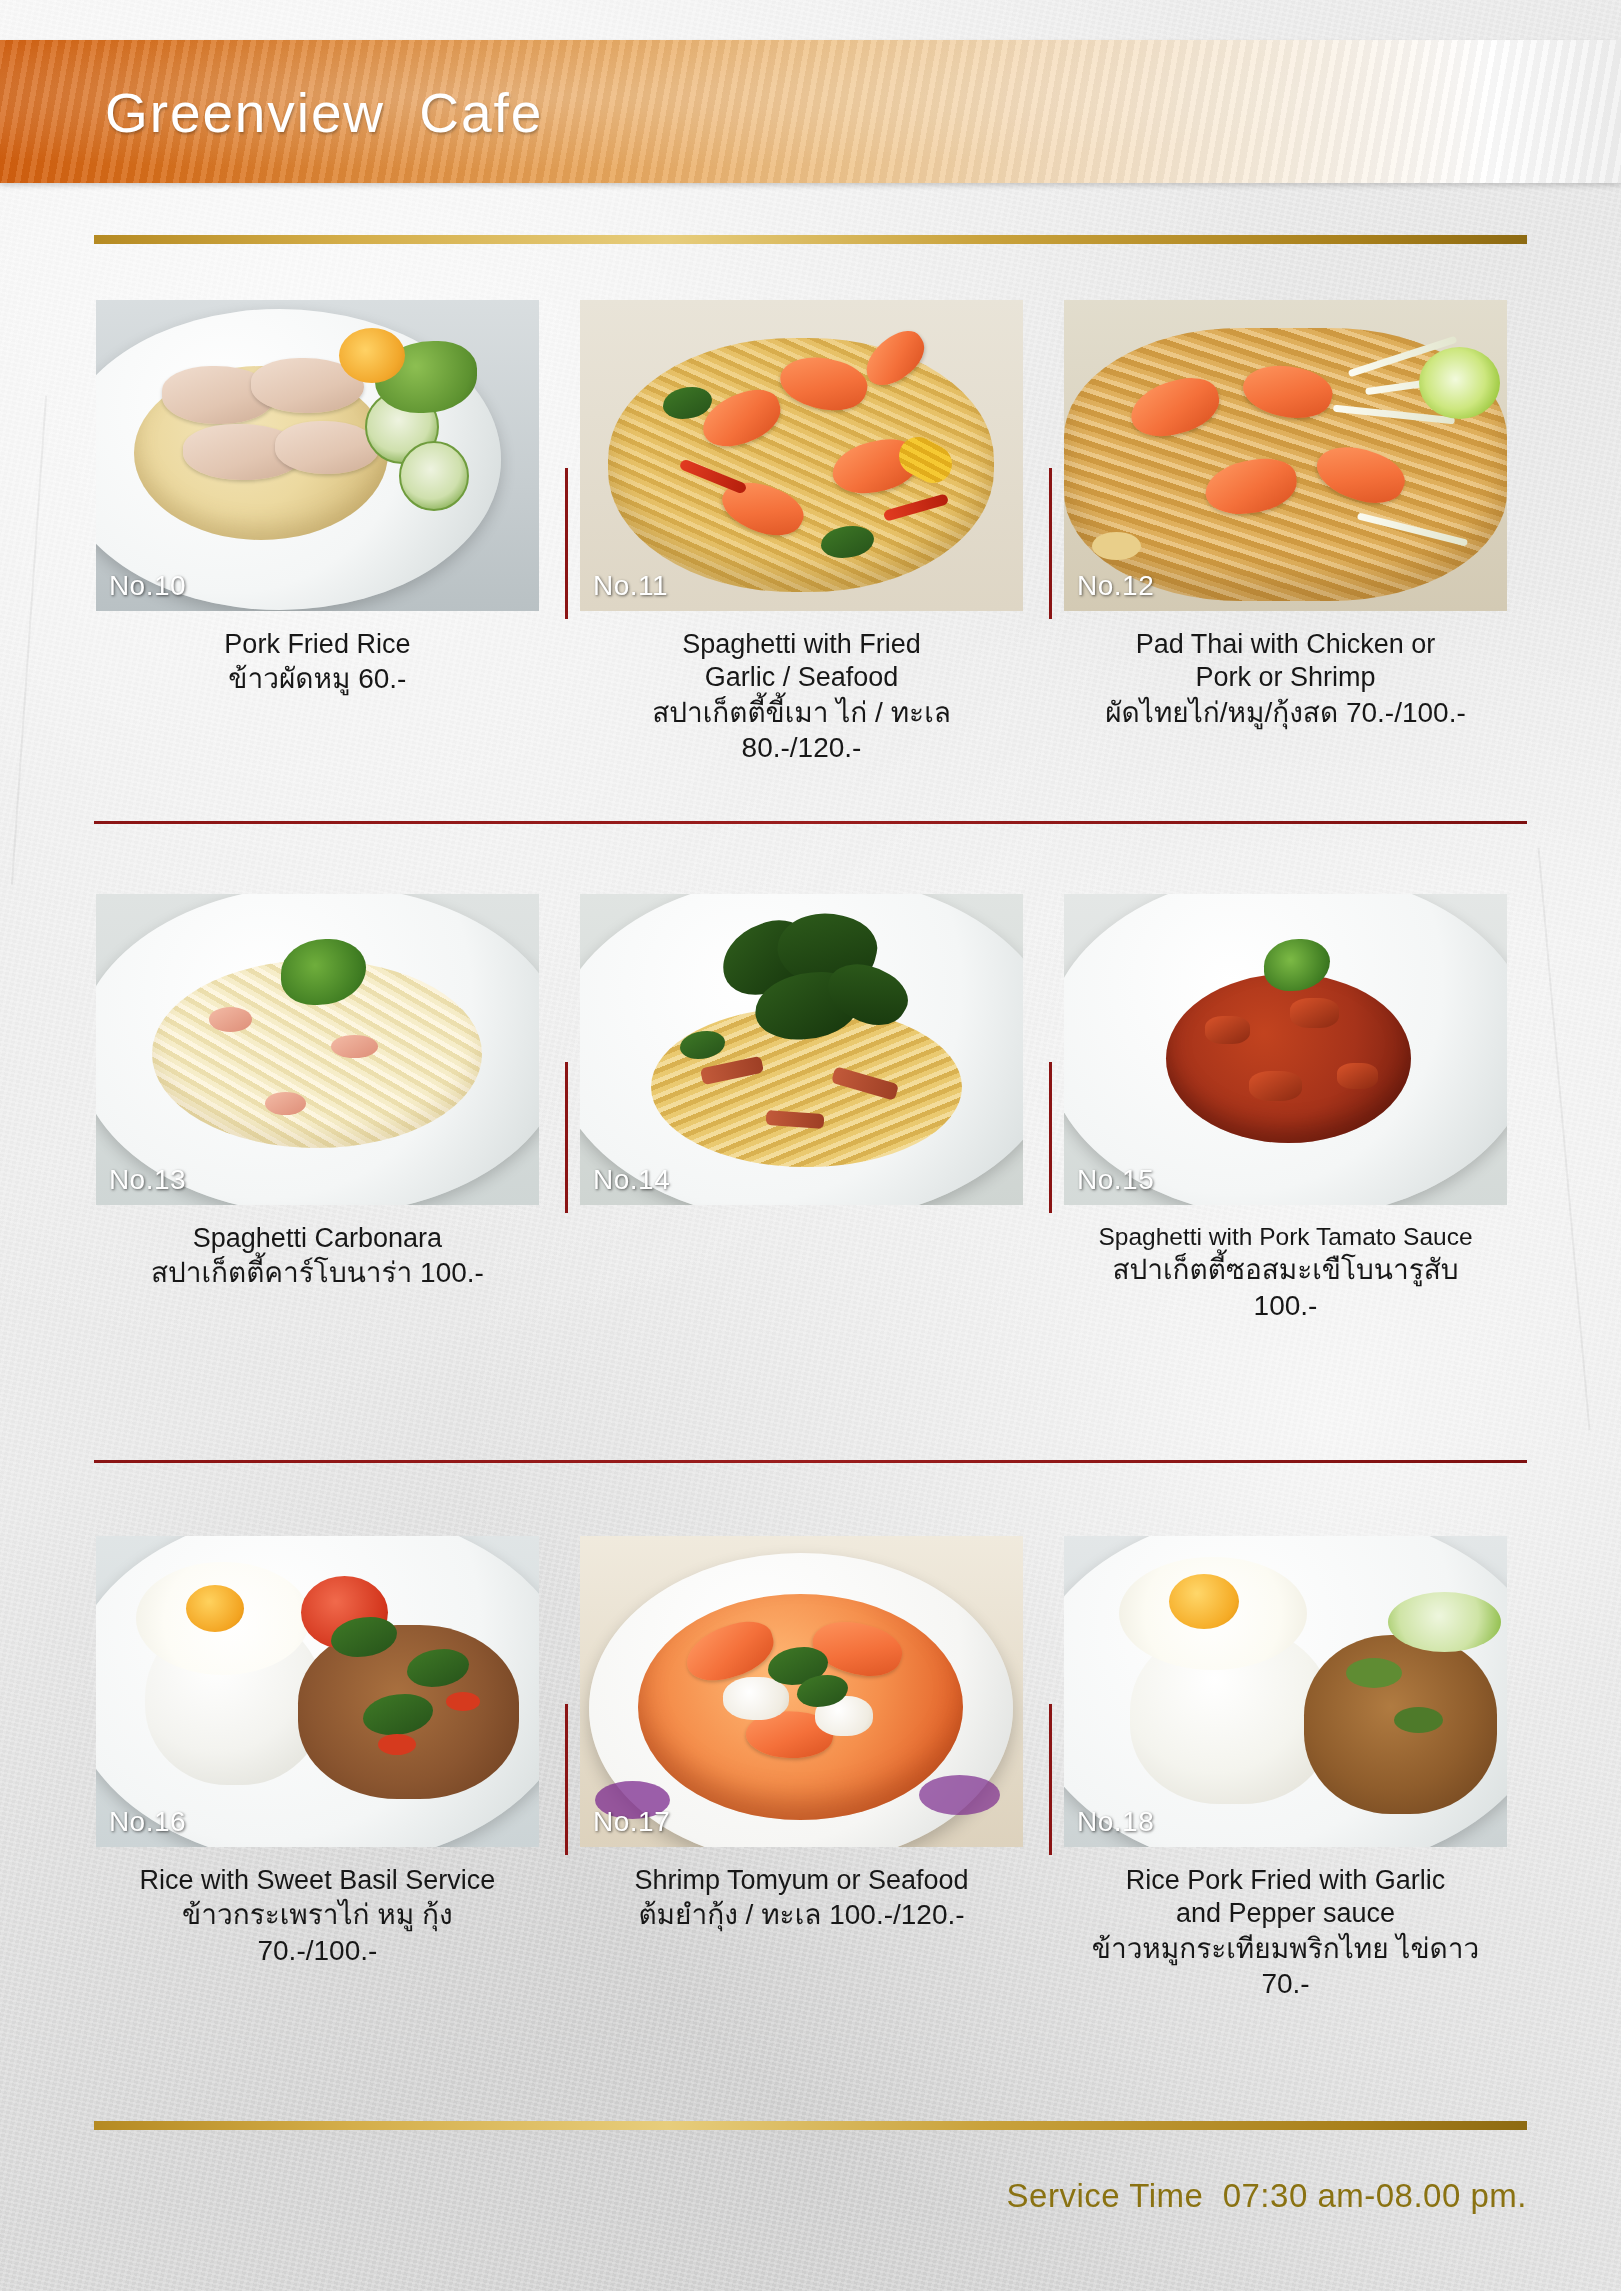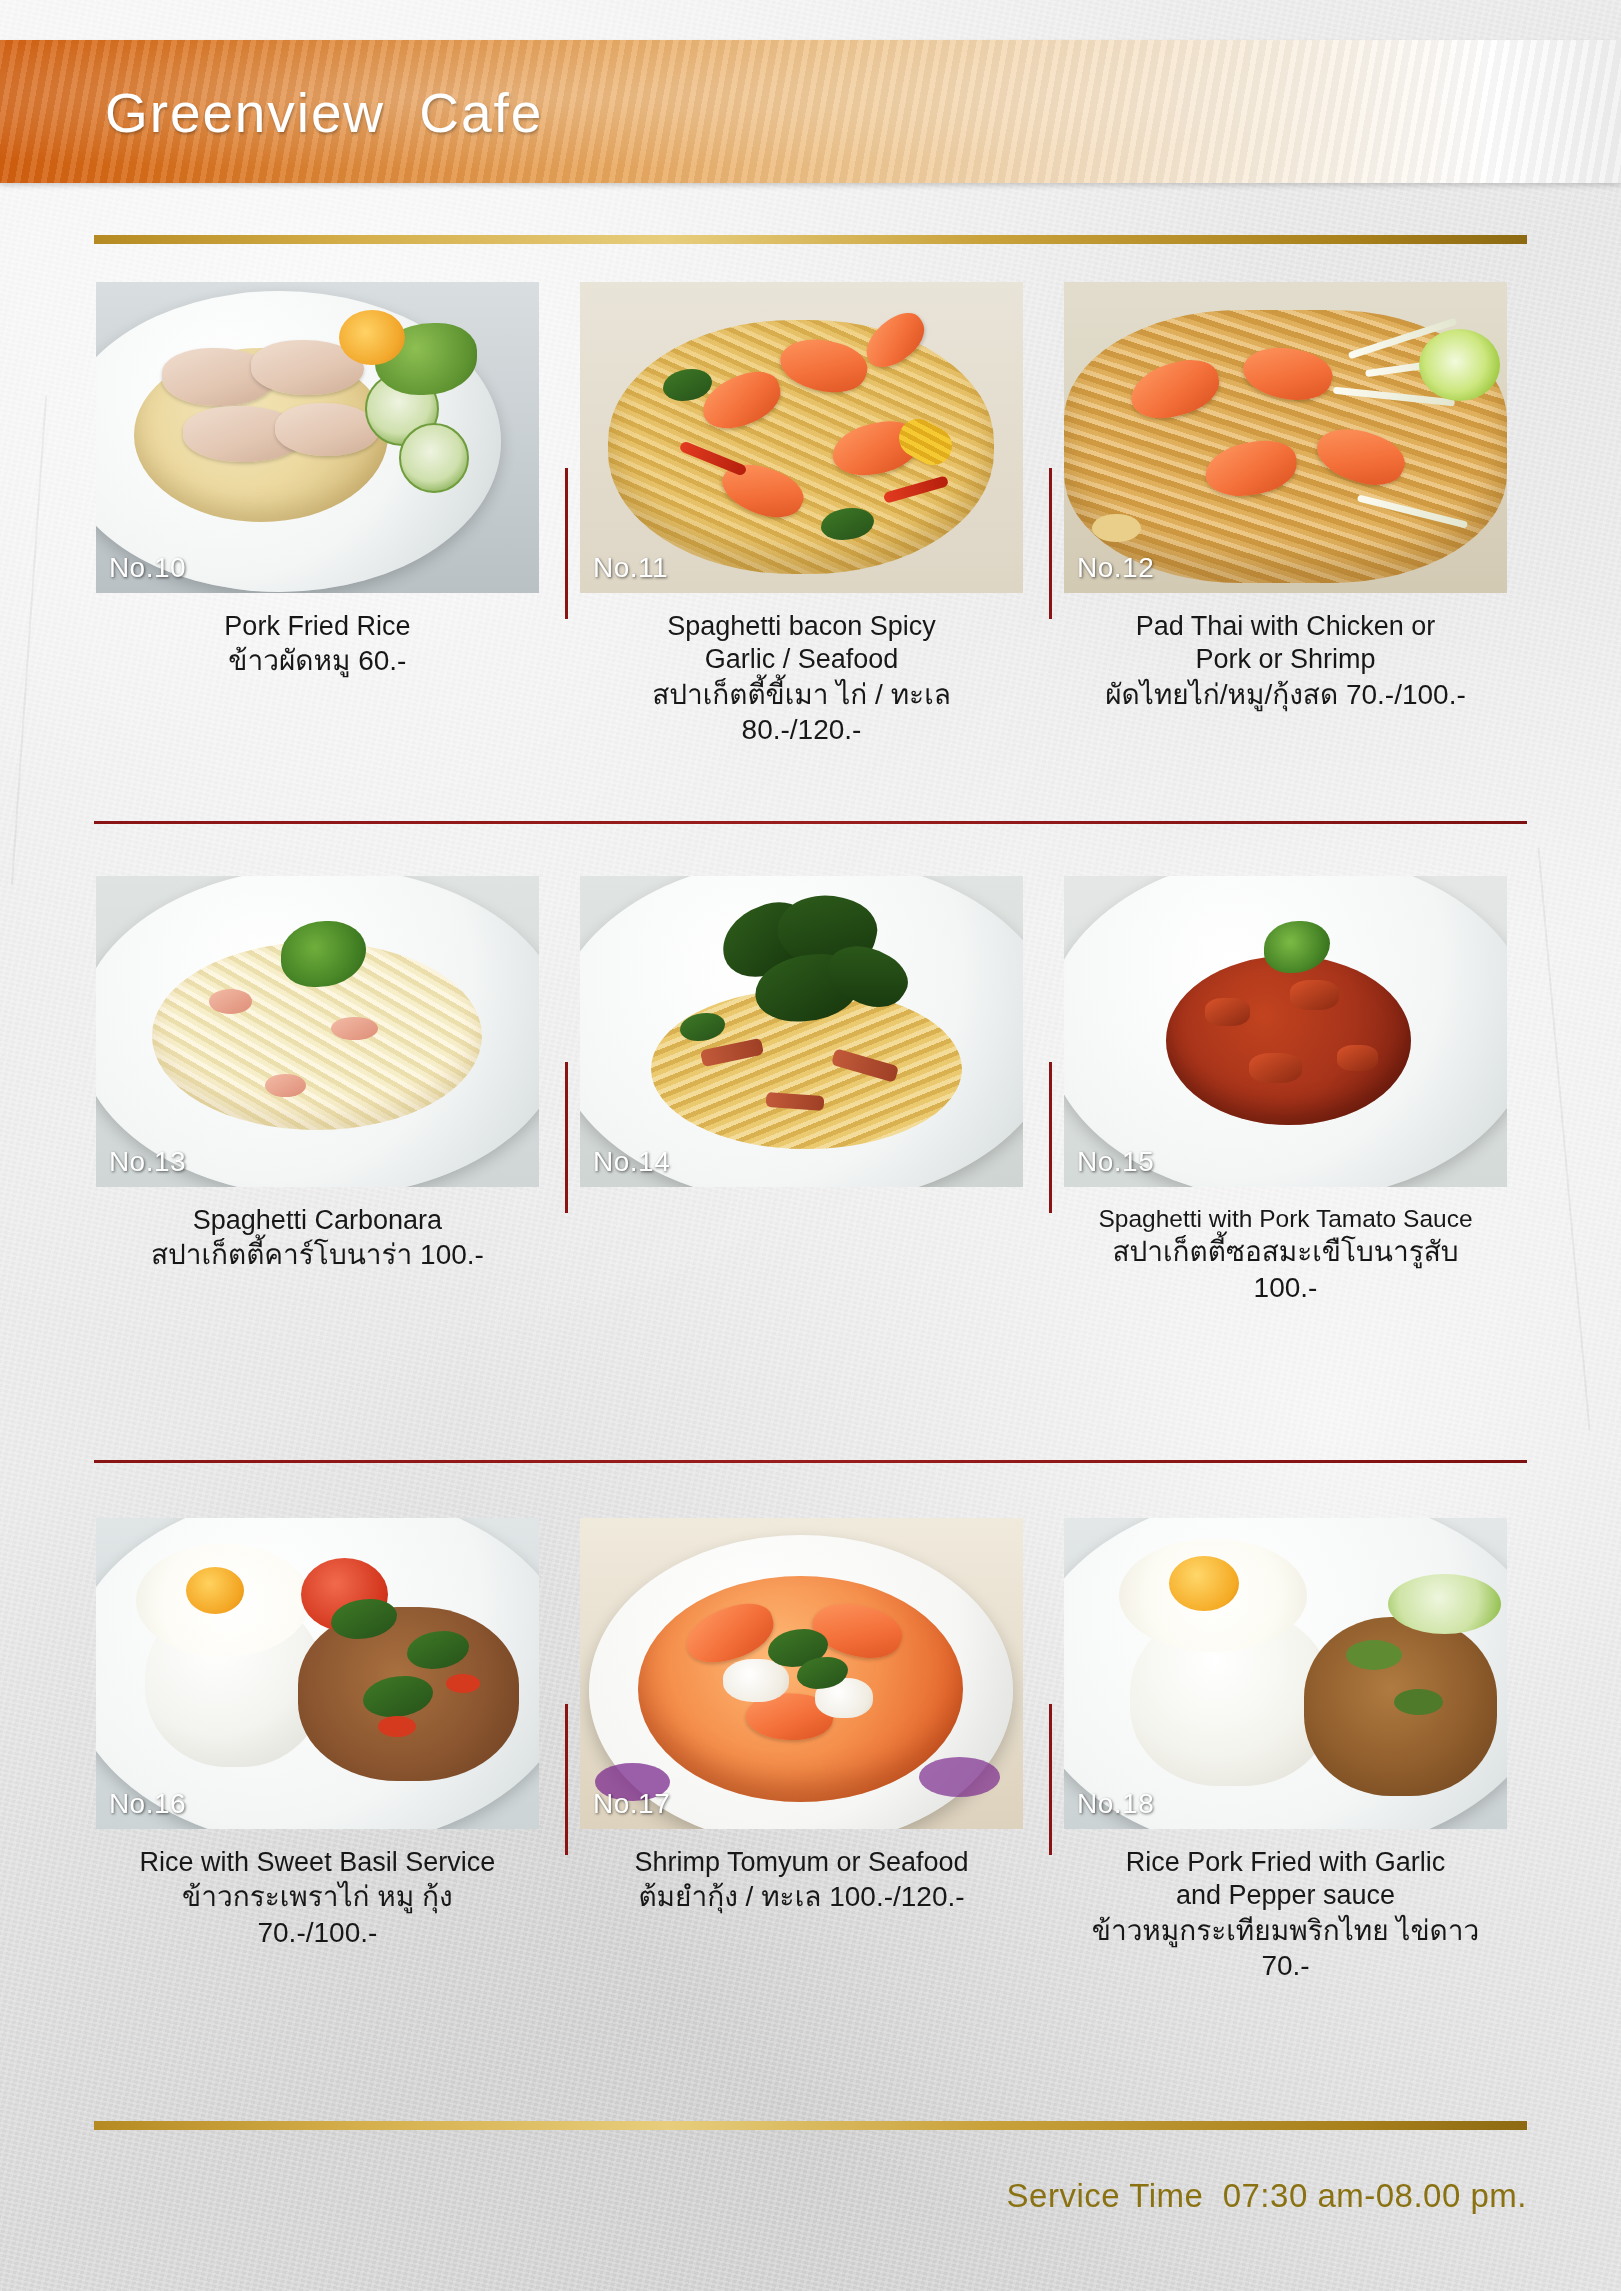--- a/index.html
+++ b/index.html
@@ -121,20 +121,21 @@
     width: 2.8px;
     background: #8a1414;
   }
 
   .photo {
     position: relative;
     width: 443px;
     height: 311px;
     overflow: hidden;
     background: #6d28d9;
+    margin-top: 18px;
   }
   .photo-inner { position: absolute; inset: 0; }
   .badge {
     position: absolute;
     left: 13px;
     bottom: 9.4px;
     color: #ffffff;
     font-size: 28px;
     letter-spacing: 0.5px;
     text-shadow: 0.9px 0.9px 2.8px rgba(0,0,0,0.6);
@@ -421,21 +422,21 @@
           <div class="shrimp" style="left:282px; top:38px; width:66px; height:41px; transform:rotate(-34deg);"></div>
           <div class="chili" style="left:98px; top:171px; width:70px; height:11.3px; transform:rotate(22deg);"></div>
           <div class="chili" style="left:303px; top:202px; width:66px; height:11.3px; transform:rotate(-16deg);"></div>
           <div class="corn" style="left:318px; top:141px; width:55px; height:38px; transform:rotate(28deg);"></div>
           <div class="leaf" style="left:83px; top:87px; width:49px; height:32px;"></div>
           <div class="leaf" style="left:241px; top:226px; width:53px; height:32px;"></div>
         </div>
         <div class="badge">No.11</div>
       </div>
       <div class="caption">
-        <div class="cap-en">Spaghetti bacon Spicy</div>
+        <div class="cap-en">Spaghetti with Fried</div>
         <div class="cap-en">Garlic / Seafood</div>
         <div class="cap-th">สปาเก็ตตี้ขี้เมา ไก่ / ทะเล</div>
         <div class="cap-th">80.-/120.-</div>
       </div>
     </div>
 
     <div class="cell col-3">
       <div class="photo">
         <div class="photo-inner p12">
           <div class="noodlebed"></div>

